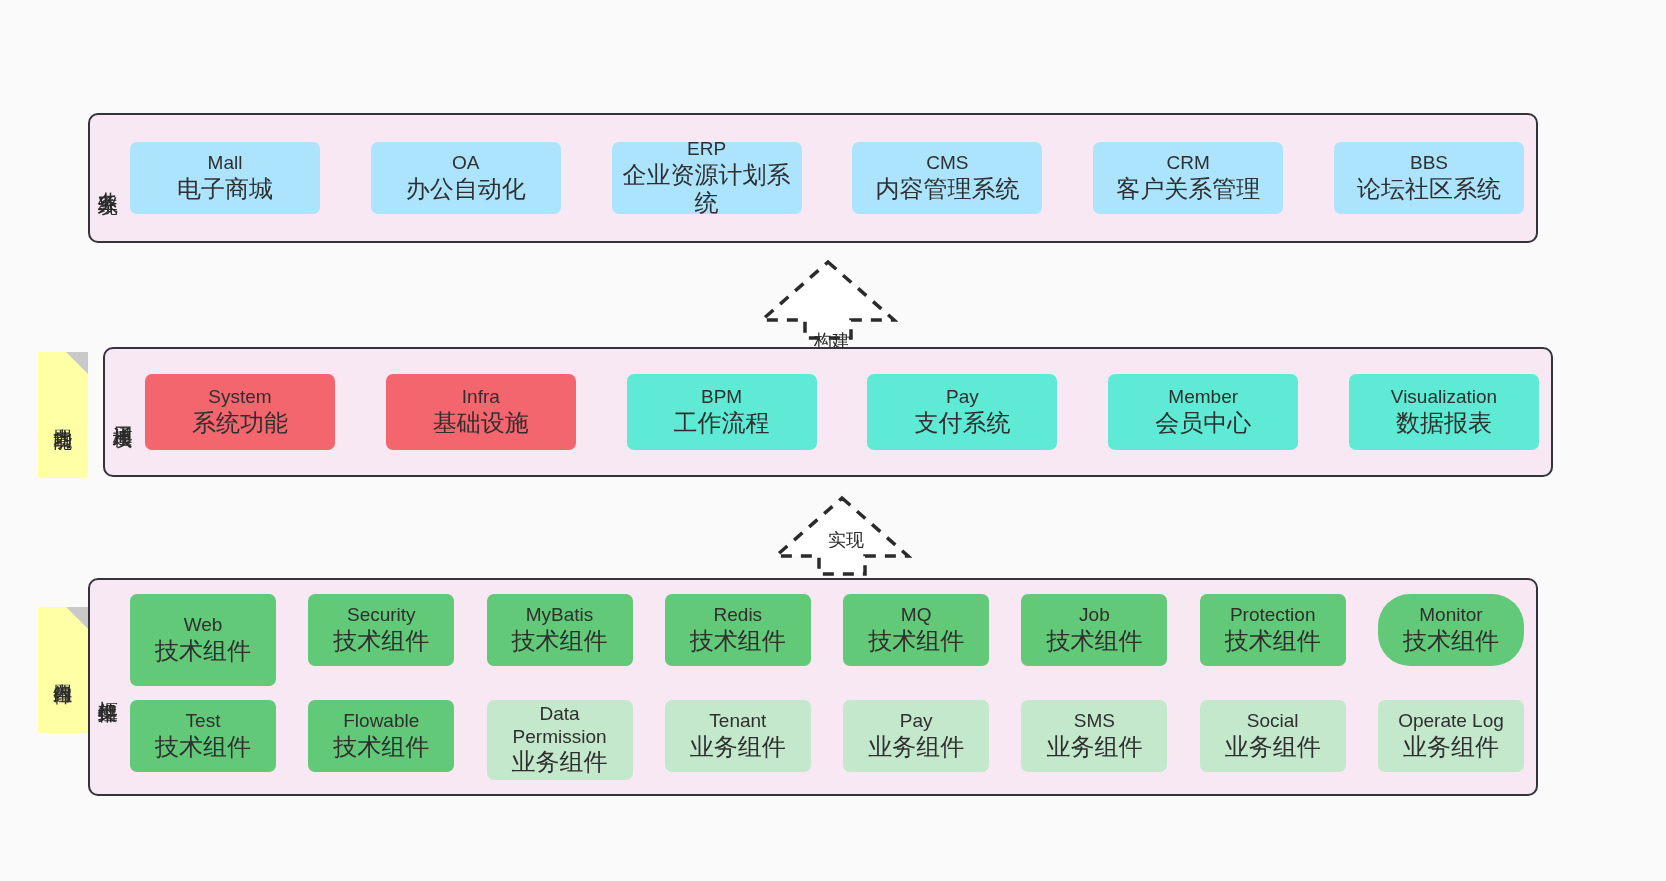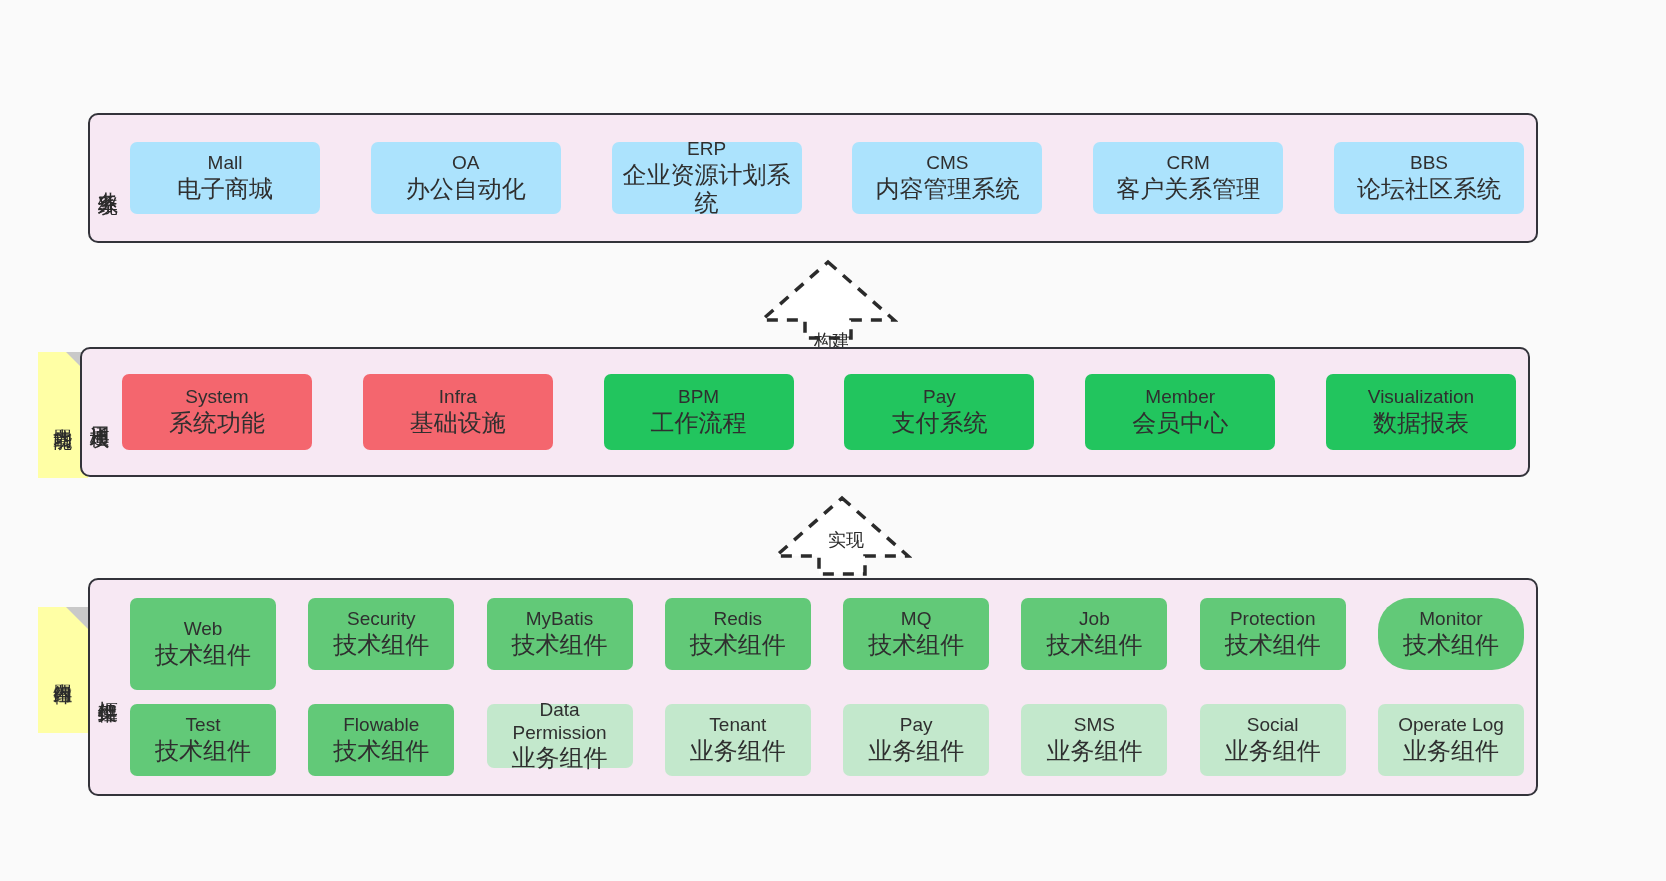--- a/index.html
+++ b/index.html
@@ -73,21 +73,21 @@
     justify-content: center;
     text-align: center;
     line-height: 1.2;
     color: #2f2f2f;
   }
   .card .t1 { font-size: 19px; }
   .card .t2 { font-size: 24px; }
 
   .c-blue        { background: #ace3fd; }
   .c-red         { background: #f4666e; }
-  .c-pink        { background: #22c55e; }
+  .c-pink        { background: #5eead4; }
   .c-green       { background: #62c978; }
   .c-lightgreen  { background: #c3e8cc; }
 
   
   .note {
     position: absolute;
     background: #ffffa5;
     box-sizing: border-box;
     display: flex;
     align-items: center;
@@ -165,21 +165,21 @@
       <path d="M70 4 L136 62 L93 62 L93 80 L47 80 L47 62 L4 62 Z" fill="#ffffff" stroke="#2b2b2b" stroke-width="3.5" stroke-dasharray="11 9" stroke-linejoin="miter"></path>
     </svg>
     <span class="arrow-label" style="left:56px; top:34px;margin-top:37px;">构建</span>
   </div>
 
   <div class="note" style="left:38px; top:352px; width:50px; height:126px;">
     <span class="fold"></span>
     <span>内置功能</span>
   </div>
 
-  <div class="layer" id="layer-common" style="left:80px; top:347px; width:1450px; height:130px;">
+  <div class="layer" id="layer-common" style="left:103px; top:347px; width:1450px; height:130px;">
     <div class="layer-title">通用模块</div>
     <div class="layer-body">
       <div class="row">
         <div class="card c-red" style="width:190px;height:76px;">
           <span class="t1">System</span>
           <span class="t2">系统功能</span>
         </div>
         <div class="card c-red" style="width:190px;height:76px;">
           <span class="t1">Infra</span>
           <span class="t2">基础设施</span>
@@ -257,21 +257,21 @@
 
       <div class="row">
         <div class="card c-green" style="width:146px;height:72px;">
           <span class="t1">Test</span>
           <span class="t2">技术组件</span>
         </div>
         <div class="card c-green" style="width:146px;height:72px;">
           <span class="t1">Flowable</span>
           <span class="t2">技术组件</span>
         </div>
-        <div class="card c-lightgreen" style="width:146px;height:64px;">
+        <div class="card c-lightgreen" style="width:146px;height:80px;">
           <span class="t1" style="max-width:120px;">Data Permission</span>
           <span class="t2">业务组件</span>
         </div>
         <div class="card c-lightgreen" style="width:146px;height:72px;">
           <span class="t1">Tenant</span>
           <span class="t2">业务组件</span>
         </div>
         <div class="card c-lightgreen" style="width:146px;height:72px;">
           <span class="t1">Pay</span>
           <span class="t2">业务组件</span>

